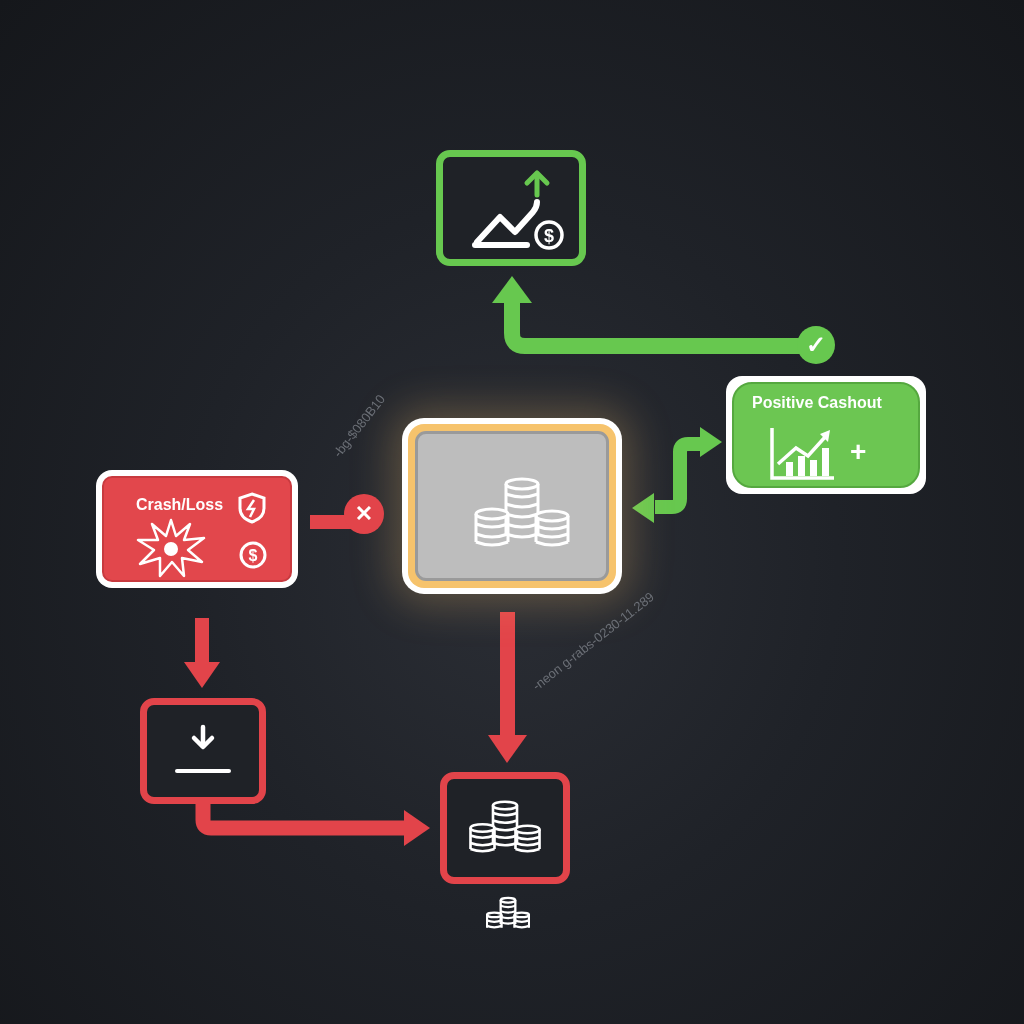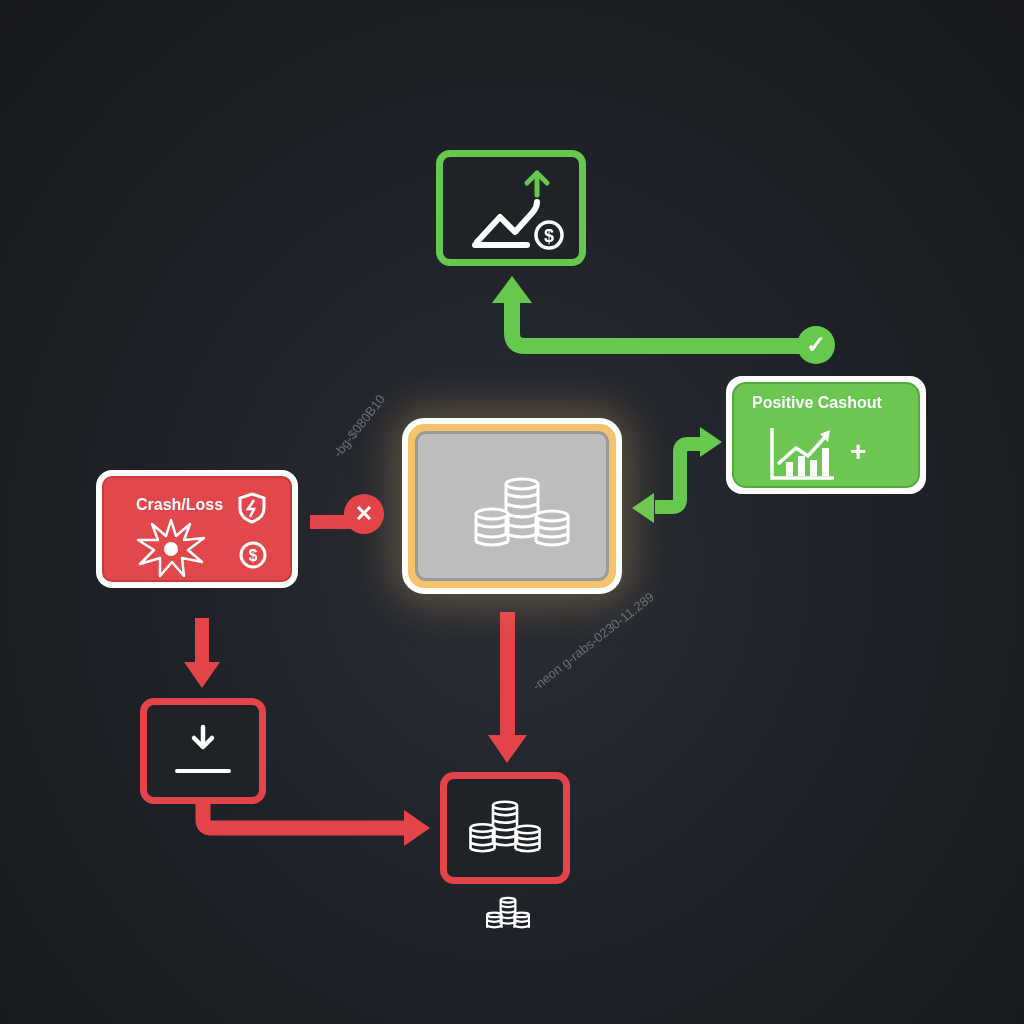--- a/index.html
+++ b/index.html
@@ -8,21 +8,21 @@
     background: radial-gradient(ellipse at 50% 55%, #2b2e35 0%, #1f2228 45%, #15171b 100%);
     font-family: "Liberation Sans", sans-serif;
   }
   .abs { position:absolute; }
   svg.layer { position:absolute; left:0; top:0; width:1024px; height:1024px; }
   .node { position:absolute; box-sizing:border-box; }
   .green-outline { border:7px solid #67c84f; border-radius:14px; background:#1f2227; }
   .red-outline { border:7px solid #e2444a; border-radius:14px; background:#1f2227; }
   .white-frame { background:#ffffff; border-radius:16px; padding:6px; box-sizing:border-box; }
   .inner-red { width:100%; height:100%; background:#e2474c; border-radius:10px; box-sizing:border-box; position:relative; border:2px solid #c83a3f; }
-  .inner-green { width:100%; height:100%; background:#6cc652; border-radius:14px; box-sizing:border-box; position:relative; border:2px solid #55a83f; }
+  .inner-green { width:100%; height:100%; background:#6cc652; border-radius:20px; box-sizing:border-box; position:relative; border:2px solid #55a83f; }
   .label { color:#fff; font-weight:bold; position:absolute; white-space:nowrap; }
   .center-node {
     background:#fff; border-radius:22px; padding:6px; box-sizing:border-box;
     box-shadow: 0 0 40px 10px rgba(255,200,110,0.25);
   }
   .center-gold { width:100%; height:100%; background:#f6c36c; border-radius:16px; padding:7px; box-sizing:border-box; }
   .center-gray { width:100%; height:100%; background:#bdbdbd; border-radius:11px; border:3px solid #9a9a9a; box-sizing:border-box; position:relative; }
   .watermark { color:#6b6f76; font-size:13px; position:absolute; white-space:nowrap; transform-origin:left center; }
 </style>
 </head>

